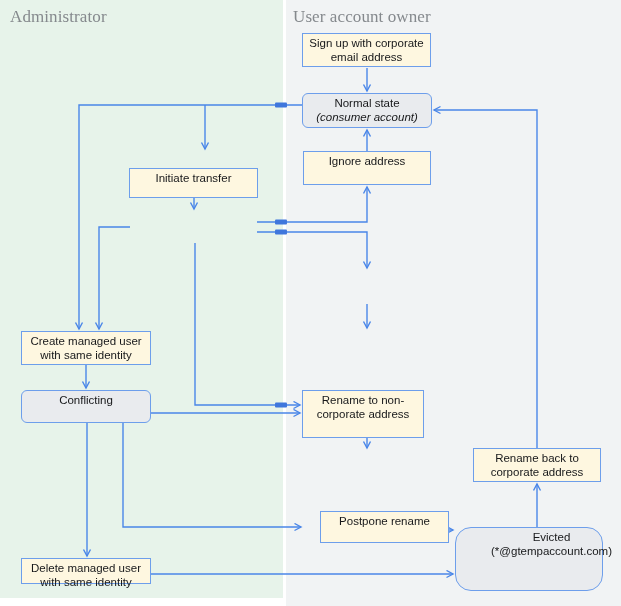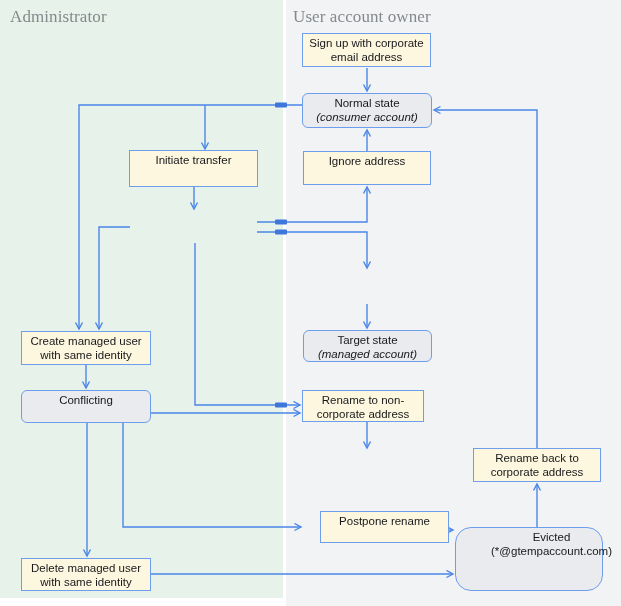--- a/index.html
+++ b/index.html
@@ -69,58 +69,54 @@
 
   <div class="node action" style="left:302px;top:33px;width:129px;height:34px">
     <span>Sign up with corporate email address</span>
   </div>
 
   <div class="node state" style="left:302px;top:93px;width:130px;height:35px">
     <span>Normal state</span>
     <span class="sub-italic">(consumer account)</span>
   </div>
 
-  <div class="node action" style="left:129px;top:150px;width:129px;height:37px">
+  <div class="node action" style="left:129px;top:168px;width:129px;height:30px">
     <span>Initiate transfer</span>
   </div>
 
   <div class="node action" style="left:303px;top:151px;width:128px;height:34px">
     <span>Ignore address</span>
   </div>
 
 
 
-  <div class="node state" style="left:303px;top:330px;width:129px;height:32px">
-    <span>Target state</span>
-    <span class="sub-italic">(managed account)</span>
-  </div>
 
   <div class="node action" style="left:21px;top:331px;width:130px;height:34px">
     <span>Create managed user with same identity</span>
   </div>
 
   <div class="node state" style="left:21px;top:390px;width:130px;height:33px">
     <span>Conflicting</span>
   </div>
 
-  <div class="node action" style="left:302px;top:390px;width:122px;height:32px">
+  <div class="node action" style="left:302px;top:390px;width:122px;height:48px">
     <span>Rename to non-corporate address</span>
   </div>
 
 
   <div class="node action" style="left:473px;top:448px;width:128px;height:34px">
     <span>Rename back to corporate address</span>
   </div>
 
   <div class="node action" style="left:320px;top:511px;width:129px;height:32px">
     <span>Postpone rename</span>
   </div>
 
   <div class="node state big" style="left:455px;top:527px;width:148px;height:64px">
     <span>Evicted</span>
     <span>(*@gtempaccount.com)</span>
   </div>
 
-  <div class="node action" style="left:21px;top:558px;width:130px;height:33px">
+  <div class="node action" style="left:21px;top:558px;width:130px;height:26px">
     <span>Delete managed user with same identity</span>
   </div>
 
 </div>
 
 </body></html>

